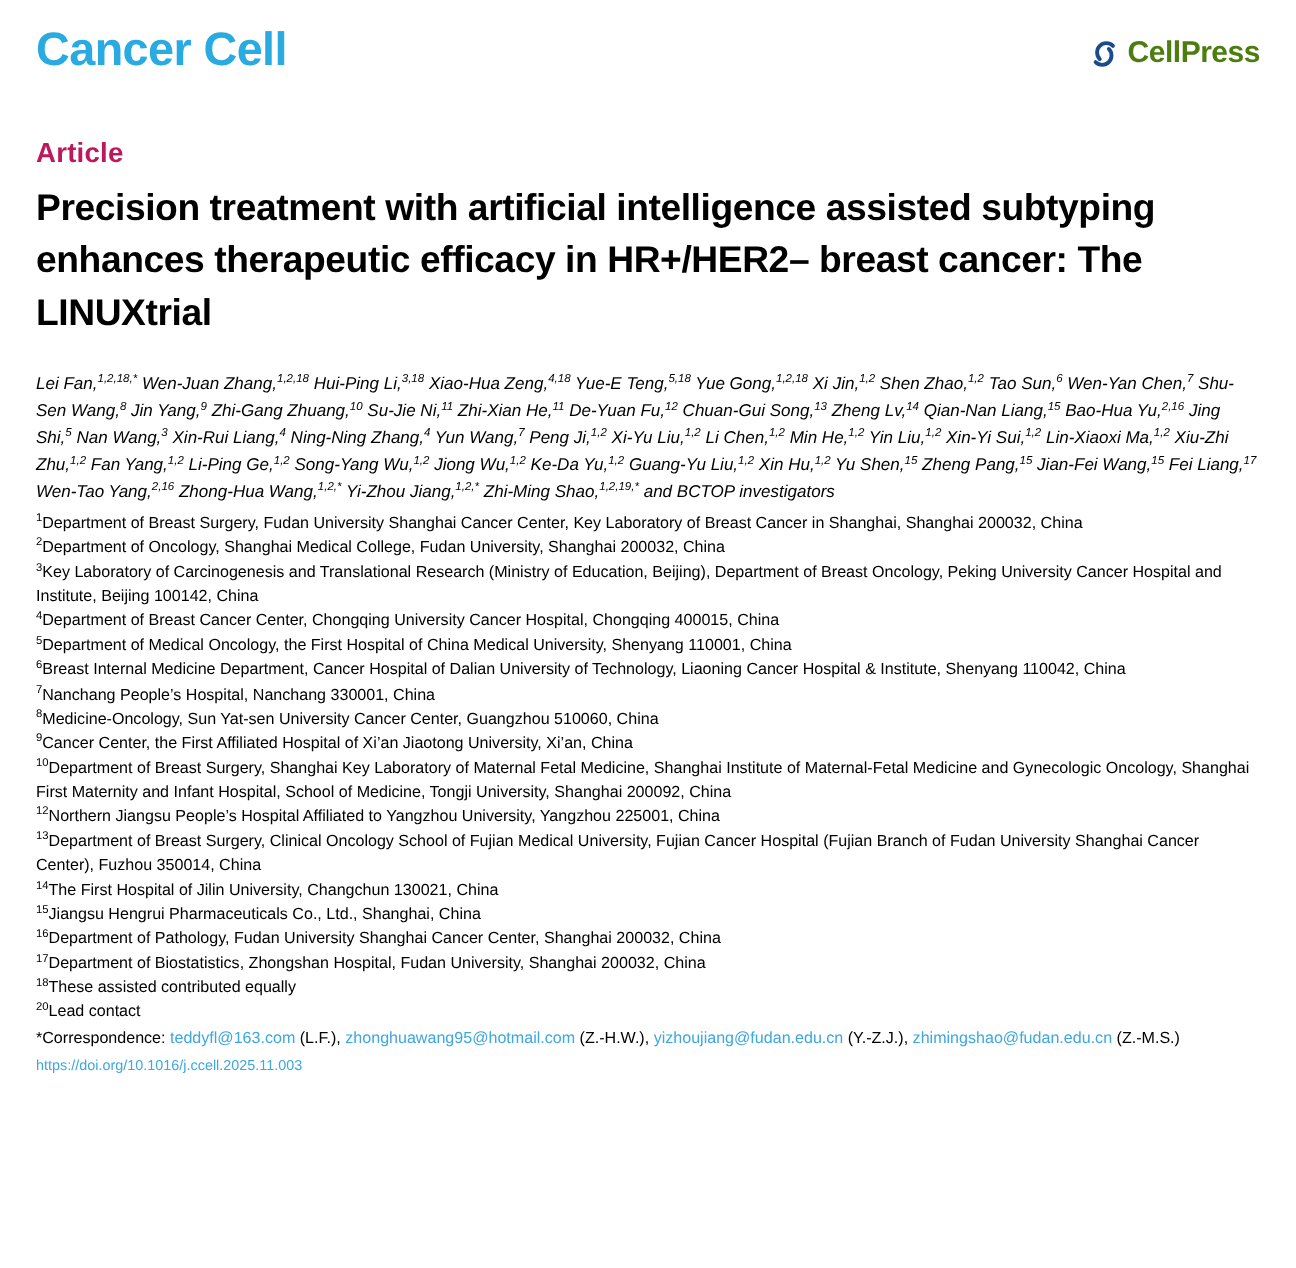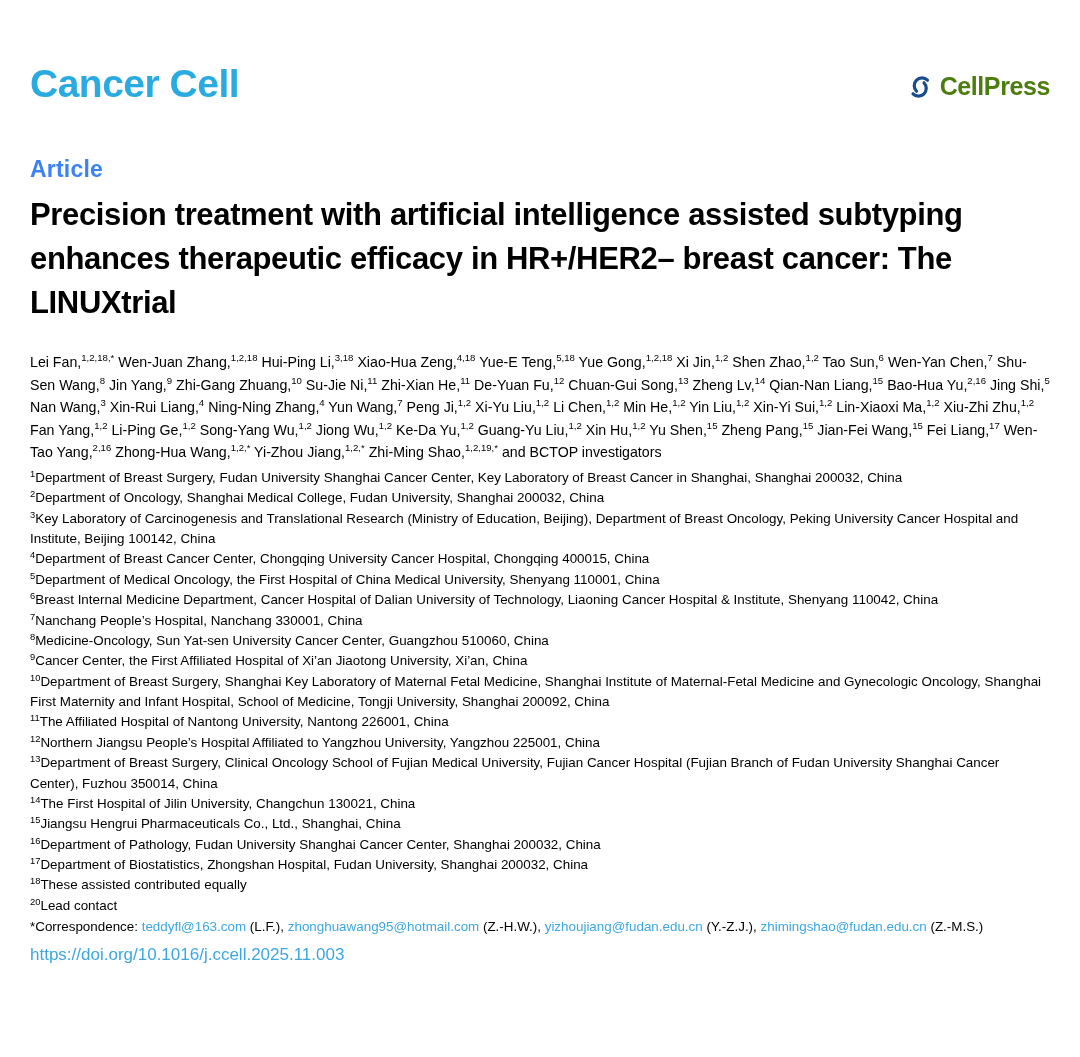--- a/index.html
+++ b/index.html
@@ -10,21 +10,20 @@
     background: #ffffff;
     font-family: "Liberation Sans", sans-serif;
     color: #000000;
     overflow: hidden;
   }
   .page {
     position: relative;
     width: 1080px;
     height: 854px;
     padding: 0;
-    margin-top: 42px;
   }
   
   .masthead {
     position: relative;
     height: 88px;
     padding: 22px 30px 0 30px;
     display: flex;
     align-items: flex-start;
     justify-content: space-between;
   }
@@ -50,56 +49,57 @@
     font-size: 25px;
     font-weight: bold;
     color: #4d7c0f;
     letter-spacing: -0.4px;
   }
   
   .content { padding: 0 30px; }
   .kicker {
     font-size: 23px;
     font-weight: bold;
-    color: #3b82f6;
+    color: #be185d;
     margin: 26px 0 10px 0;
     letter-spacing: 0.2px;
   }
   .title {
     font-size: 31px;
     font-weight: bold;
     line-height: 1.42;
     letter-spacing: -0.35px;
     margin: 0 0 26px 0;
     max-width: 1000px;
   }
   
   .authors {
     font-size: 14.2px;
     line-height: 1.59;
     margin-bottom: 4px;
     max-width: 1030px;
+    font-style: italic;
   }
   .authors sup { font-size: 9.6px; vertical-align: super; line-height: 0; }
   
   .affiliations { margin-top: 2px; }
   .aff {
     font-size: 13.4px;
     line-height: 1.52;
     margin: 0;
   }
   .aff sup { font-size: 9.4px; vertical-align: super; line-height: 0; }
   
   .correspondence {
     font-size: 13.4px;
     line-height: 1.52;
     margin-top: 1px;
   }
   .doi {
-    font-size: 17px;
+    font-size: 12px;
     line-height: 1.52;
     margin-top: 4px;
   }
   a.mail, a.doi-link {
     color: #3da7e0;
     text-decoration: none;
   }
 </style>
 </head>
 <body>
@@ -133,21 +133,20 @@
     <p class="aff"><sup>1</sup><span>Department of Breast Surgery, Fudan University Shanghai Cancer Center, Key Laboratory of Breast Cancer in Shanghai, Shanghai 200032, China</span></p>
         <p class="aff"><sup>2</sup><span>Department of Oncology, Shanghai Medical College, Fudan University, Shanghai 200032, China</span></p>
         <p class="aff"><sup>3</sup><span>Key Laboratory of Carcinogenesis and Translational Research (Ministry of Education, Beijing), Department of Breast Oncology, Peking University Cancer Hospital and Institute, Beijing 100142, China</span></p>
         <p class="aff"><sup>4</sup><span>Department of Breast Cancer Center, Chongqing University Cancer Hospital, Chongqing 400015, China</span></p>
         <p class="aff"><sup>5</sup><span>Department of Medical Oncology, the First Hospital of China Medical University, Shenyang 110001, China</span></p>
         <p class="aff"><sup>6</sup><span>Breast Internal Medicine Department, Cancer Hospital of Dalian University of Technology, Liaoning Cancer Hospital &amp; Institute, Shenyang 110042, China</span></p>
         <p class="aff"><sup>7</sup><span>Nanchang People’s Hospital, Nanchang 330001, China</span></p>
         <p class="aff"><sup>8</sup><span>Medicine-Oncology, Sun Yat-sen University Cancer Center, Guangzhou 510060, China</span></p>
         <p class="aff"><sup>9</sup><span>Cancer Center, the First Affiliated Hospital of Xi’an Jiaotong University, Xi’an, China</span></p>
         <p class="aff"><sup>10</sup><span>Department of Breast Surgery, Shanghai Key Laboratory of Maternal Fetal Medicine, Shanghai Institute of Maternal-Fetal Medicine and Gynecologic Oncology, Shanghai First Maternity and Infant Hospital, School of Medicine, Tongji University, Shanghai 200092, China</span></p>
-        <p class="aff"><sup>11</sup><span>The Affiliated Hospital of Nantong University, Nantong 226001, China</span></p>
         <p class="aff"><sup>12</sup><span>Northern Jiangsu People’s Hospital Affiliated to Yangzhou University, Yangzhou 225001, China</span></p>
         <p class="aff"><sup>13</sup><span>Department of Breast Surgery, Clinical Oncology School of Fujian Medical University, Fujian Cancer Hospital (Fujian Branch of Fudan University Shanghai Cancer Center), Fuzhou 350014, China</span></p>
         <p class="aff"><sup>14</sup><span>The First Hospital of Jilin University, Changchun 130021, China</span></p>
         <p class="aff"><sup>15</sup><span>Jiangsu Hengrui Pharmaceuticals Co., Ltd., Shanghai, China</span></p>
         <p class="aff"><sup>16</sup><span>Department of Pathology, Fudan University Shanghai Cancer Center, Shanghai 200032, China</span></p>
         <p class="aff"><sup>17</sup><span>Department of Biostatistics, Zhongshan Hospital, Fudan University, Shanghai 200032, China</span></p>
         <p class="aff"><sup>18</sup><span>These assisted contributed equally</span></p>
         <p class="aff"><sup>20</sup><span>Lead contact</span></p>
       </div>
 

